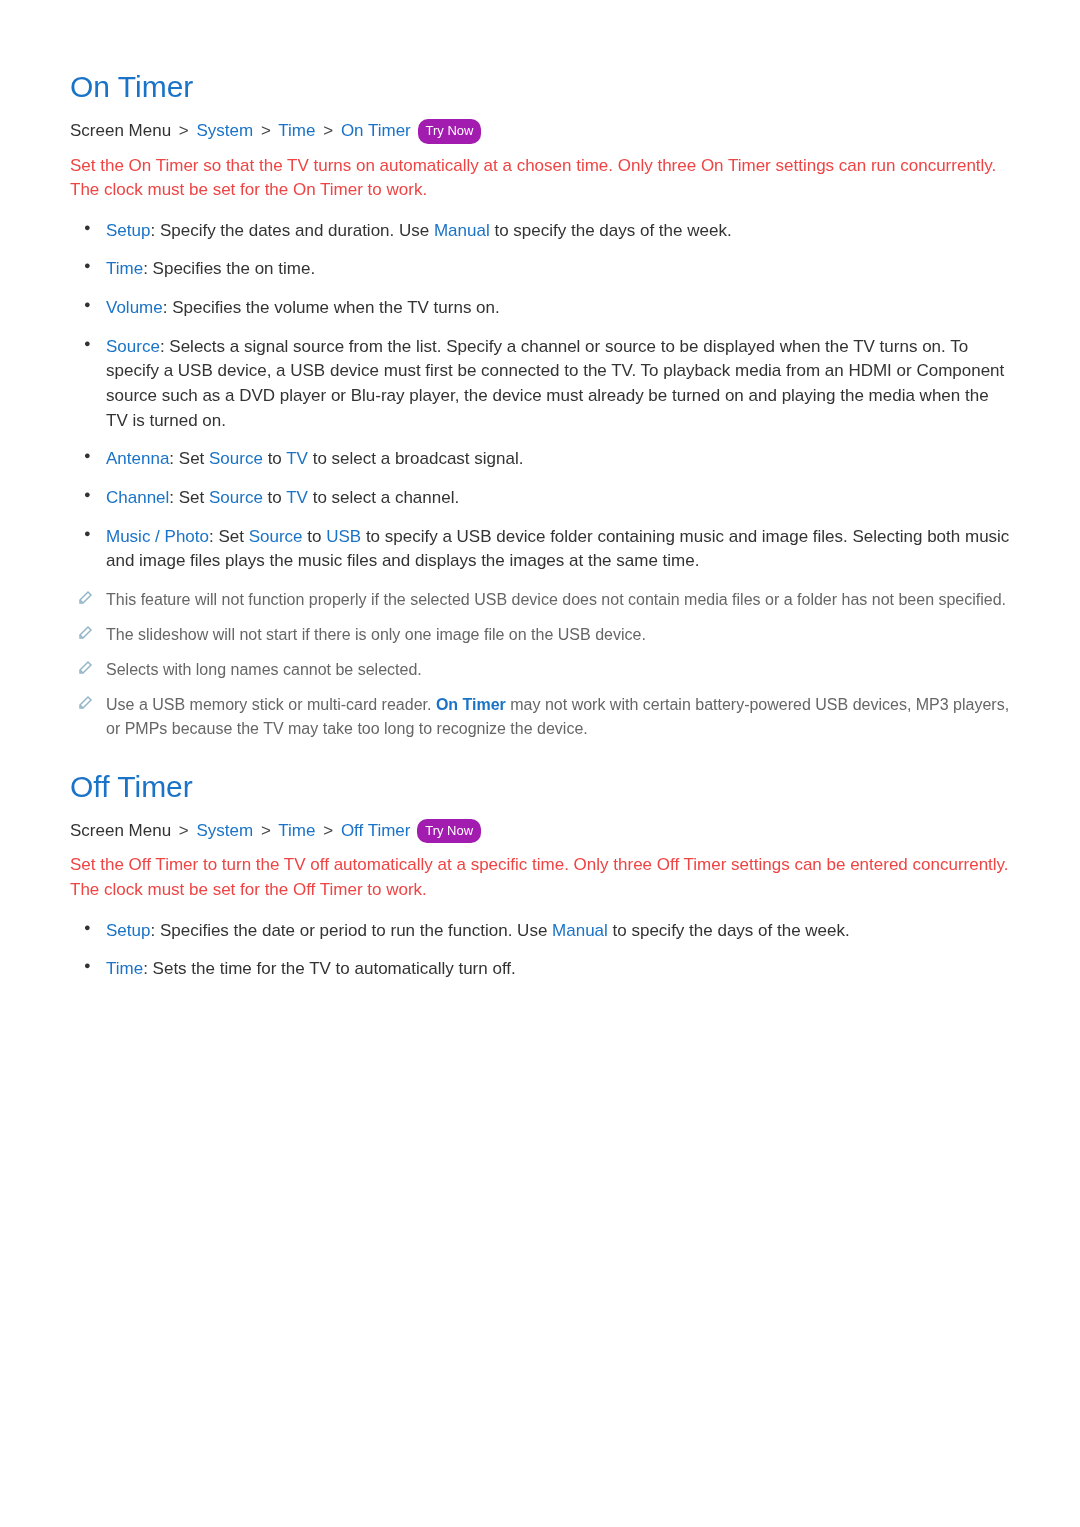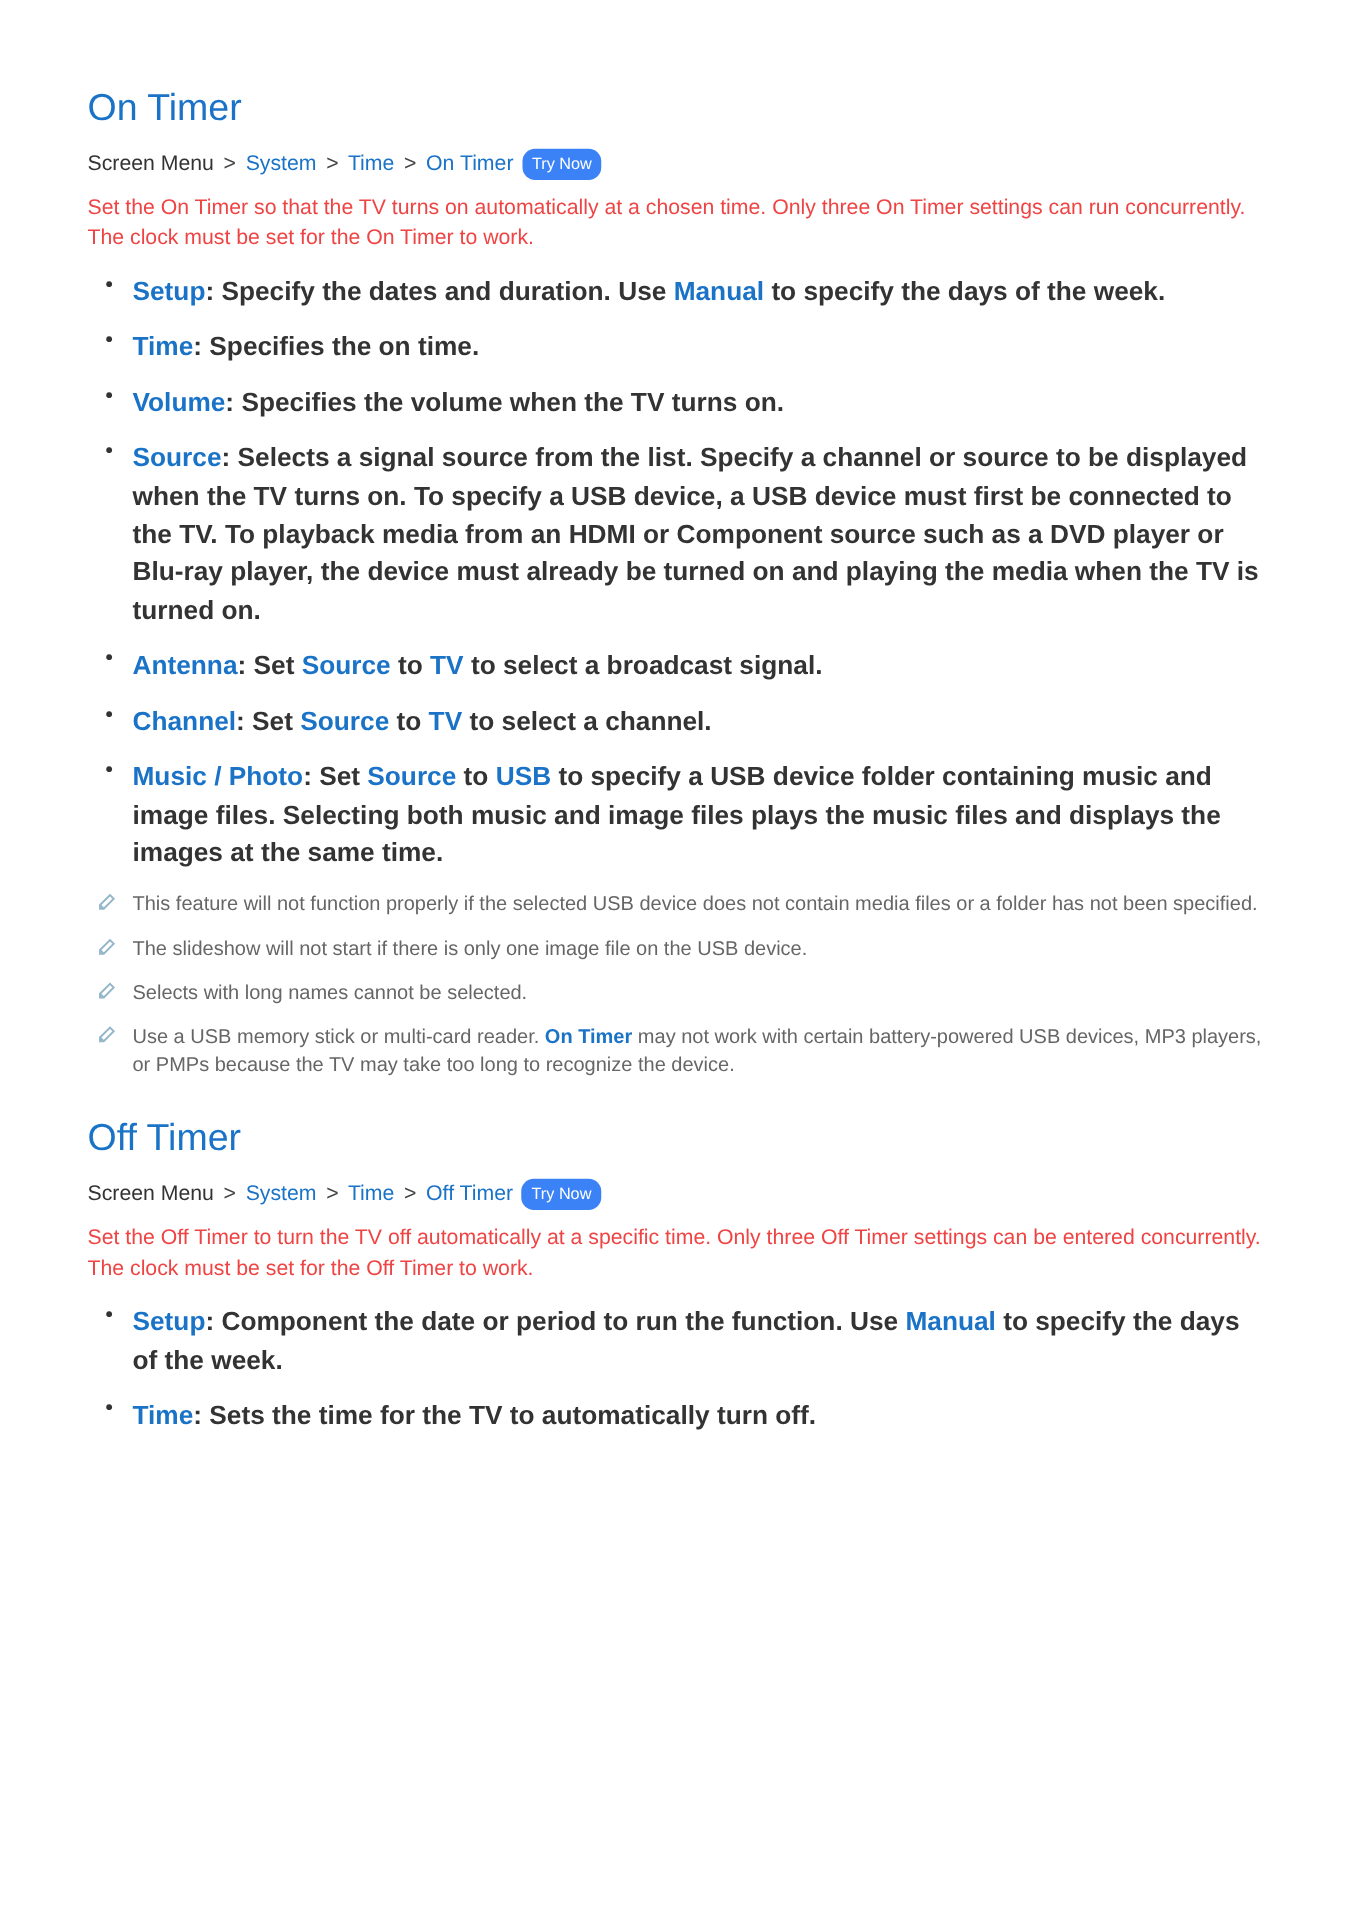--- a/index.html
+++ b/index.html
@@ -25,21 +25,21 @@
     margin: 0 0 10px 0;
     line-height: 1.5;
   }
   .breadcrumb .sep {
     color: #444;
     margin: 0 3px;
   }
   .blue { color: #1a73c7; }
   .badge {
     display: inline-block;
-    background: #3b82f6;
+    background: #a21caf;
     color: #fff;
     font-size: 13px;
     padding: 2px 8px 3px 8px;
     border-radius: 10px;
     vertical-align: 1px;
     margin-left: 2px;
   }
   p.desc {
     font-size: 17px;
     line-height: 1.45;
@@ -48,24 +48,23 @@
   }
   ul.bullets {
     list-style: none;
     padding: 0;
     margin: 0 0 10px 0;
   }
   ul.bullets > li {
     position: relative;
     padding-left: 36px;
     margin: 0 0 14px 0;
-    font-size: 21px;
+    font-size: 17px;
     line-height: 1.45;
     color: #333;
-    font-weight: bold;
   }
   ul.bullets > li::before {
     content: "●";
     position: absolute;
     left: 14px;
     top: 1px;
     color: #333;
     font-size: 11px;
   }
   ul.notes {
@@ -184,20 +183,20 @@
     <span class="blue">Time</span>
     <span class="sep">&gt;</span>
     <span class="blue">Off Timer</span>
     <span class="badge">Try Now</span>
   </div>
 
   <p class="desc">Set the Off Timer to turn the TV off automatically at a specific time. Only three Off Timer settings can be entered concurrently. The clock must be set for the Off Timer to work.</p>
 
   <ul class="bullets">
     <li>
-      <span class="label-blue">Setup</span><span>: Component the date or period to run the function. Use </span><span class="label-blue">Manual</span><span> to specify the days of the week.</span>
+      <span class="label-blue">Setup</span><span>: Specifies the date or period to run the function. Use </span><span class="label-blue">Manual</span><span> to specify the days of the week.</span>
     </li>
     <li>
       <span class="label-blue">Time</span><span>: Sets the time for the TV to automatically turn off.</span>
     </li>
   </ul>
 
 </div>
 
 </body></html>

